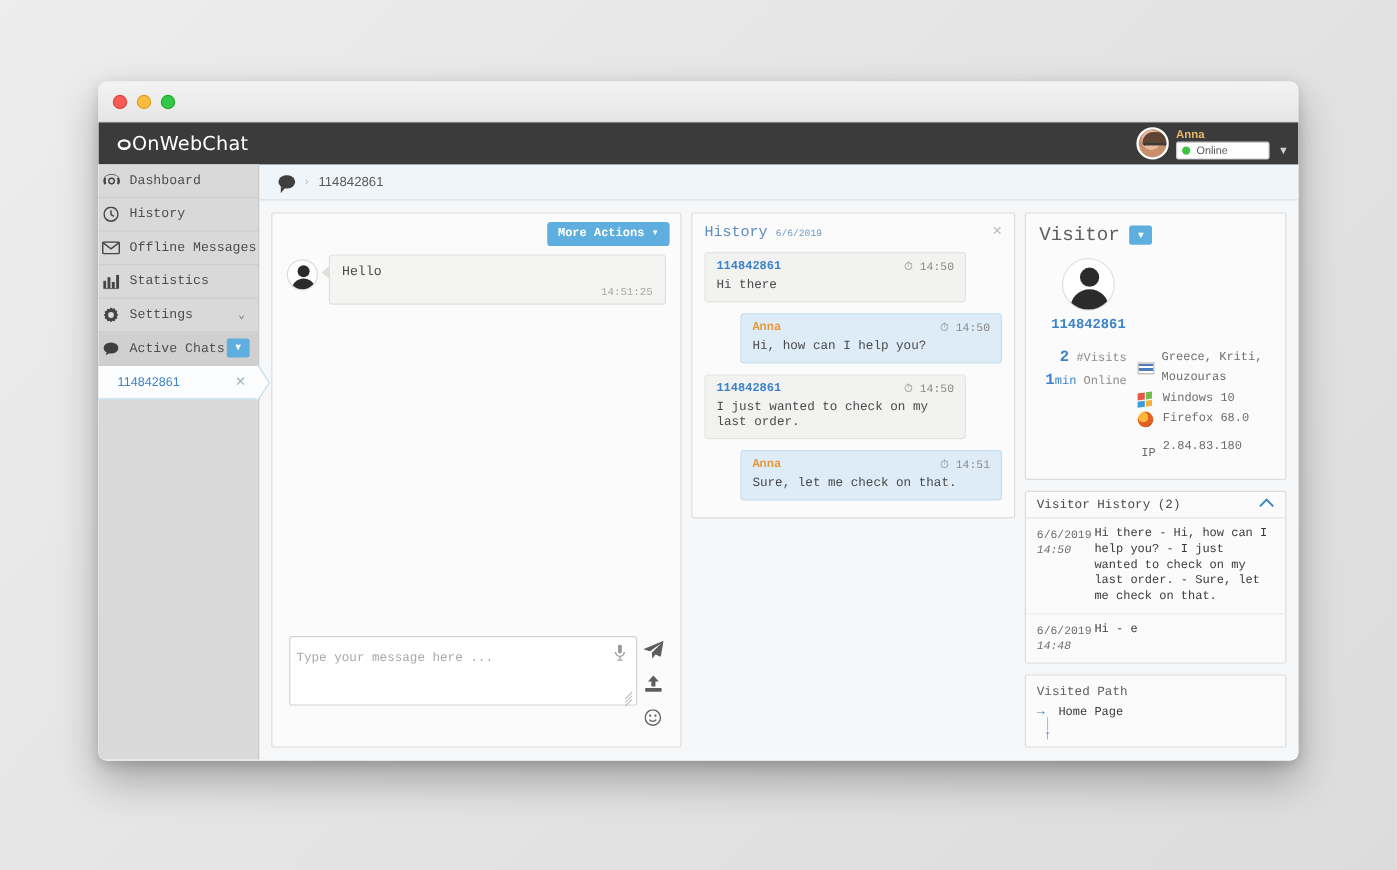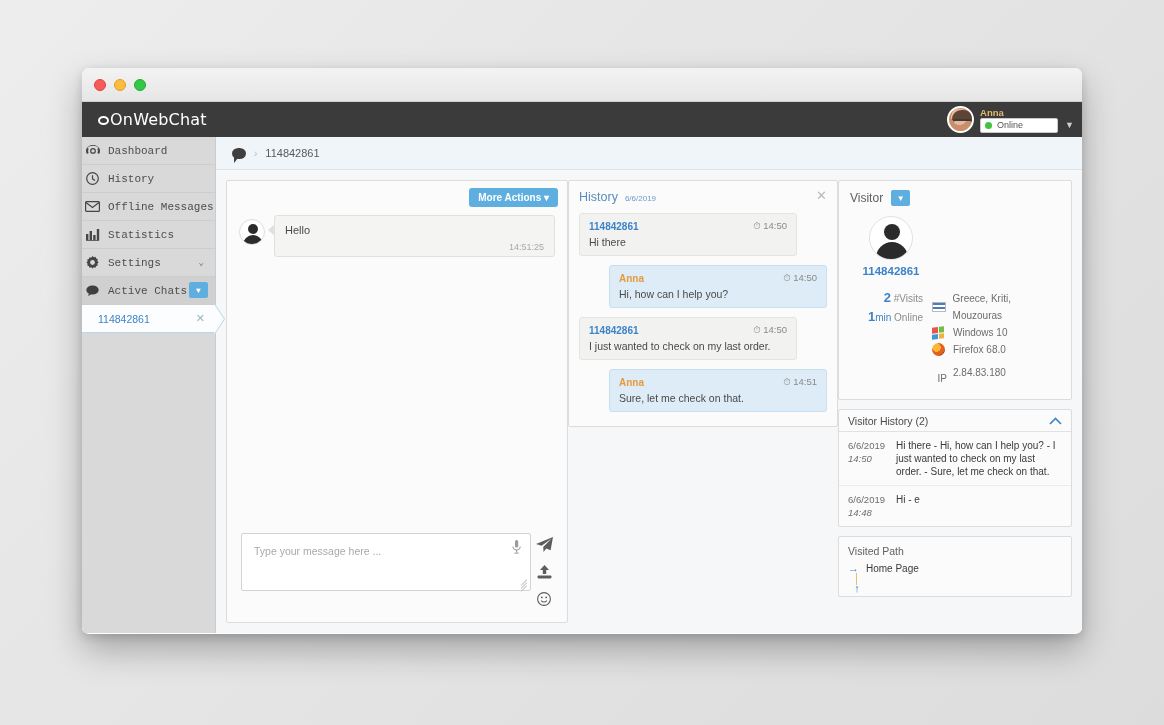--- a/index.html
+++ b/index.html
@@ -137,21 +137,21 @@
     height: 33px; background: #eff5f9; border-bottom: 1px solid #dbe4ea;
     display: flex; align-items: center; padding-left: 16px;
     font-size: 11px; color: #5a5a5a;
   }
   #breadcrumb .sep { color: #b5c0c7; margin: 0 8px; font-size: 10px; }
   .bubicon {
     width:14px;height:11px;background:#3f3f3f;border-radius:7px/6px;position:relative;
   }
   .bubicon:after{content:"";position:absolute;left:2px;bottom:-4px;border-left:4px solid #3f3f3f;border-bottom:5px solid transparent;}
 
-  #panels { flex: 1; display: flex; padding: 10px; gap: 0; }
+  #panels { flex: 1; display: flex; padding: 10px; gap: 8px; font-family: Liberation Mono, monospace; }
 
   
   #chatpanel {
     width: 342px; flex: 0 0 342px;
     background: #fbfbfb; border: 1px solid #dcdcdc; border-radius: 2px;
     display: flex; flex-direction: column; position: relative;
   }
   #moreactions {
     position: absolute; right: 9px; top: 7px;
     background: #5eaee0; color: #fff; font-size: 10px; font-weight: bold;
@@ -174,21 +174,21 @@
   .bubble:before {
     content:""; position:absolute; left:-7px; top:8px;
     border-top:6px solid transparent; border-bottom:6px solid transparent;
     border-right:7px solid #e0e0dd;
   }
   .bubble .txt { font-size: 11px; color: #4a4a4a; }
   .bubble .tm { font-size: 9px; color: #a8a8a8; text-align: right; margin-top: 6px; }
   #composer { padding: 10px 10px 12px 14px; display: flex; align-items: flex-start; }
   #composerbox {
     flex: 1; height: 58px; border: 1px solid #d3d3d3; background: #fff;
-    border-radius: 2px; position: relative; padding: 7px 12px;
+    border-radius: 2px; position: relative; padding: 7px 5px;
   }
   #composerbox .ph { font-size: 10.5px; color: #a9a9a9; }
   #micicon { position: absolute; right: 9px; top: 6px; color: #9a9a9a; }
   #resizer { position:absolute; right:2px; bottom:2px; width:8px;height:8px; }
   #resizer i { display:block; height:1px; background:#c4c4c4; margin-top:2px; transform: rotate(-45deg); }
   #sidetools { width: 26px; display: flex; flex-direction: column; align-items: center; gap: 9px; padding-top: 4px; }
   #sidetools .tool { color: #5d5d5d; }
 
   
   #historypanel {
@@ -207,21 +207,21 @@
   .hmsg .who { font-size: 10px; font-weight: bold; color: #3d83c9; }
   .hmsg.agent .who { color: #e79a3c; }
   .hmsg .tm { font-size: 9.5px; color: #8a8a8a; }
   .hmsg .body { font-size: 10.5px; color: #4a4a4a; margin-top: 4px; }
 
   
   #visitorcol { flex: 1; display: flex; flex-direction: column; gap: 9px; }
   .card { background: #fbfbfb; border: 1px solid #dcdcdc; border-radius: 2px; }
   #visitorcard { padding: 9px 11px 12px 11px; }
   #vhead { display: flex; align-items: center; margin-bottom: 6px; }
-  #vhead .ttl { font-size: 12px; color: #5f5f5f; margin-right: 8px; }
+  #vhead .ttl { font-size: 16px; color: #5f5f5f; margin-right: 8px; }
   #vhead .bluebtn2 {
     width: 19px; height: 16px; background: #5eaee0; border-radius: 2px;
     color: #fff; font-size: 8px; display: flex; align-items: center; justify-content: center;
   }
   #vtop { display: flex; }
   #vleft { width: 82px; text-align: center; }
   #vavatar {
     width: 44px; height: 44px; border-radius: 50%;
     border: 1px solid #e0e0e0; background: #fff; margin: 4px auto 5px auto;
     position: relative; overflow: hidden;

